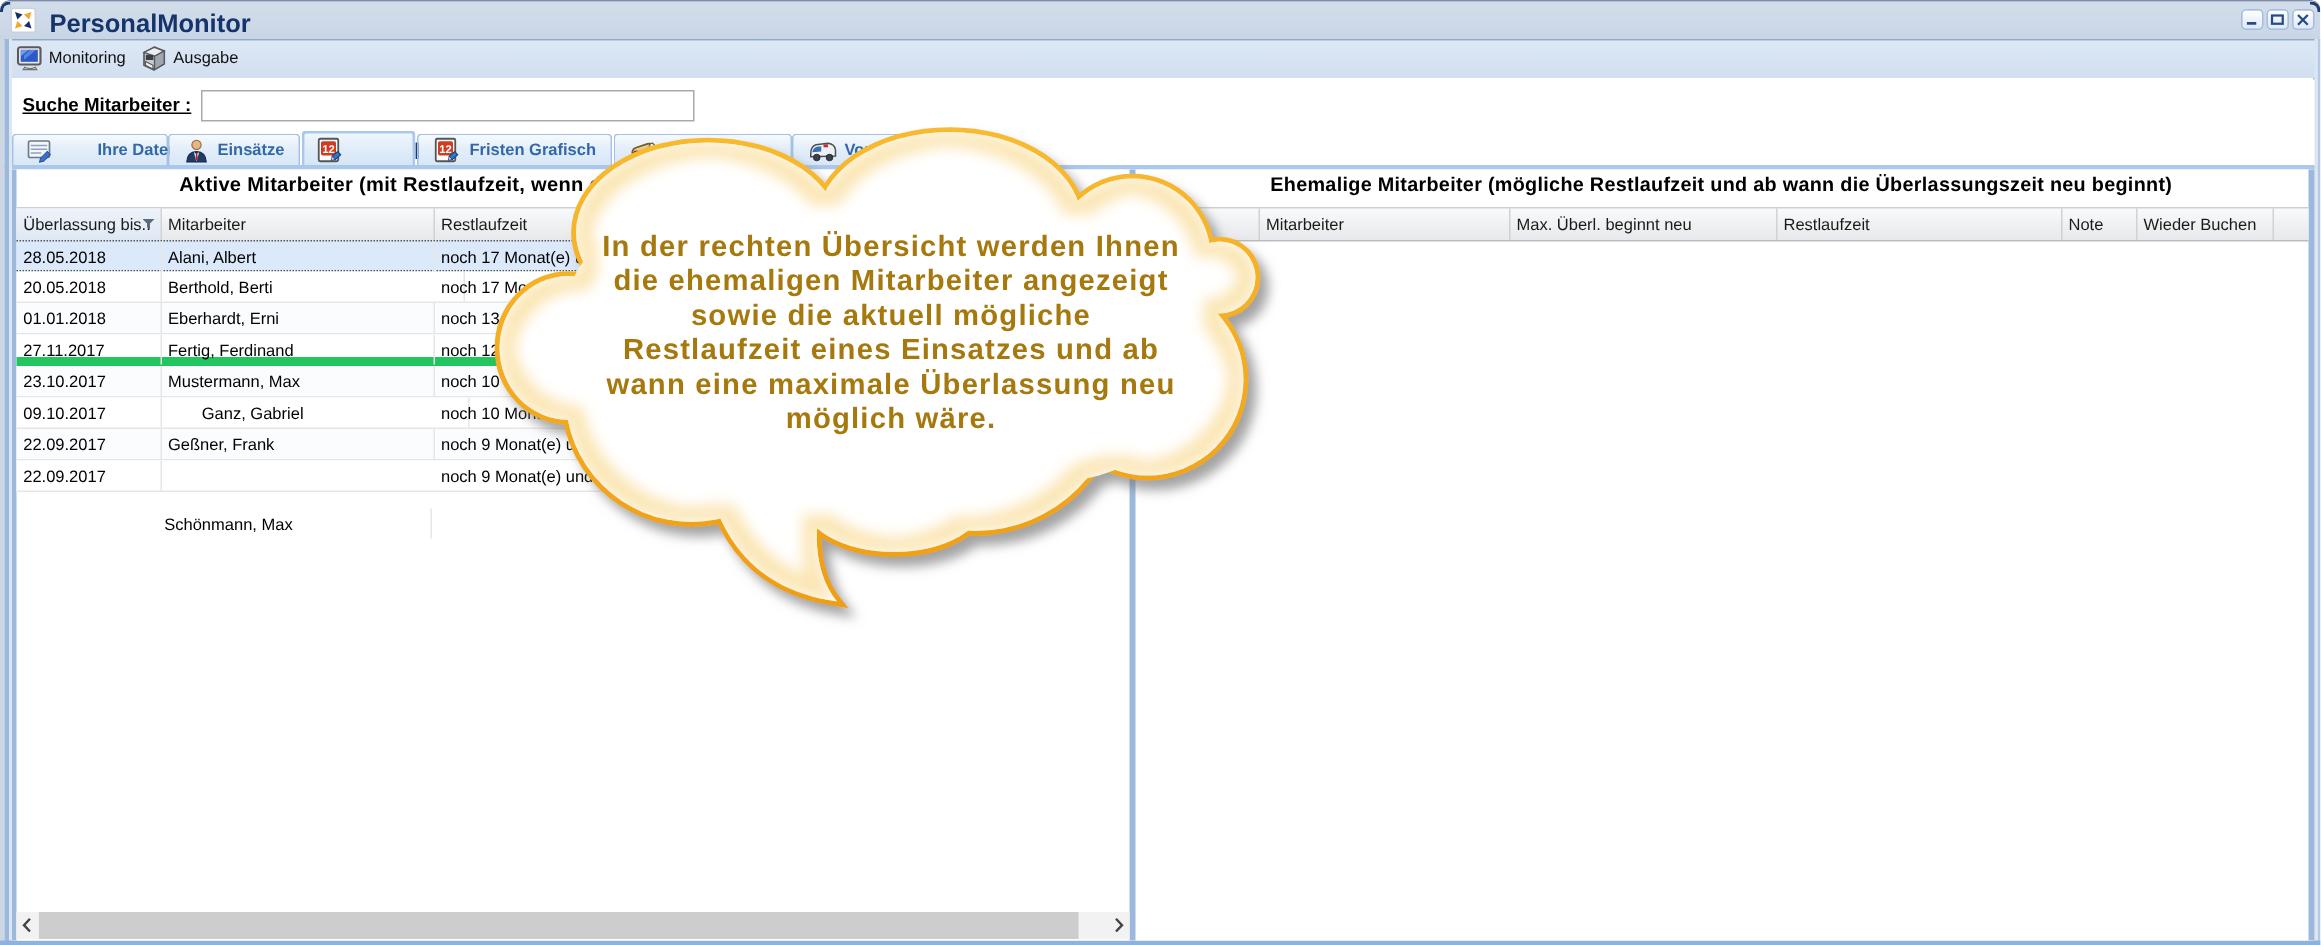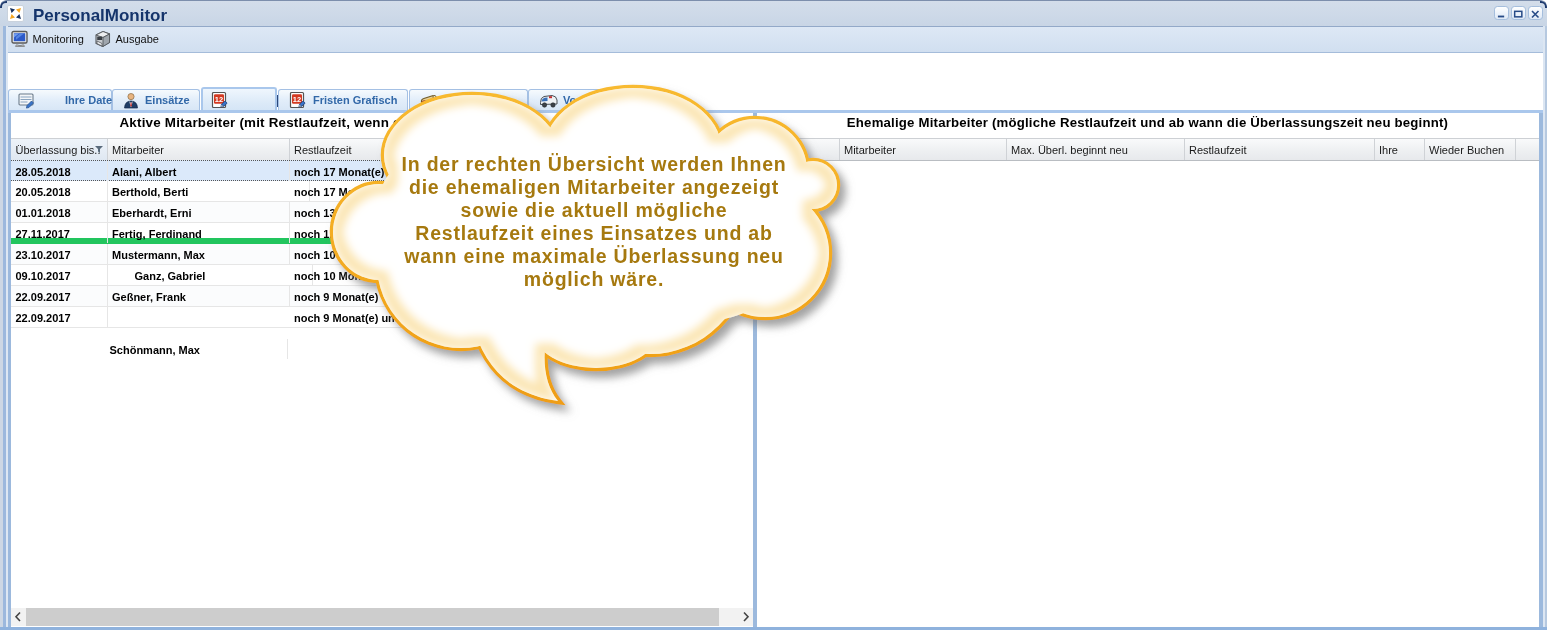--- a/index.html
+++ b/index.html
@@ -38,21 +38,21 @@
   #blueband{position:absolute;left:2.5px;top:109.5px;width:1542px;height:3.5px;background:#aac7ec;}
   
   #contentbg{position:absolute;left:8px;top:113px;width:1534px;height:513.5px;background:#fff;}
   .pborder{position:absolute;top:113px;width:3px;height:513.5px;background:#9cb9dd;}
   .ptitle{position:absolute;top:114.5px;font-size:13.2px;font-weight:bold;color:#000;text-align:center;white-space:nowrap;letter-spacing:0.2px;}
   
   .ghead{position:absolute;top:138px;height:21px;background:linear-gradient(#f9fafb,#edeff1 60%,#e7e9ec);border-top:1px solid #cdd0d4;border-bottom:1px solid #b9bdc2;}
   .ghcell{position:absolute;top:0;height:21px;border-right:1px solid #cfd2d6;}
   .ghcell span{position:absolute;top:4.5px;left:5px;white-space:nowrap;font-size:11px;color:#1a1a1a;}
   .grow{position:absolute;left:10.5px;width:619.5px;height:21px;box-sizing:border-box;}
-  .gcell{position:absolute;top:0;height:20px;font-weight:bold;}
+  .gcell{position:absolute;top:0;height:20px;}
   .gcell span{position:absolute;top:5px;left:5px;white-space:nowrap;font-size:11px;color:#000;}
   .gcell{border-right:1px solid #e6e6e6;}
   
   #hscroll{position:absolute;left:10.5px;top:608px;width:742px;height:17.5px;background:#f2f2f2;}
   #hthumb{position:absolute;left:15px;top:0px;width:693px;height:17.5px;background:#cdcdcd;}
   .sarrow{position:absolute;top:0;width:15px;height:17.5px;background:#f2f2f2;color:#333;font-size:14px;text-align:center;line-height:16.5px;}
 </style>
 </head>
 <body>
 <div id="win">
@@ -95,20 +95,24 @@
     <div class="tlab" style="left:30px;">Monitoring</div>
     <svg class="abs" style="left:90px;top:2px" width="19" height="20" viewBox="0 0 19 20">
       <path d="M3,6 L10,2.5 L16.5,5 L16.5,13.5 L9.5,17.5 L3,14.5 Z" fill="#c8ccd0" stroke="#55595e" stroke-width="1.1"></path>
       <path d="M3,6 L10,2.5 L16.5,5 L10,8.5 Z" fill="#eceef0" stroke="#55595e" stroke-width="0.9"></path>
       <path d="M10,8.5 L16.5,5 L16.5,13.5 L10,17.5 Z" fill="#9fa6ad" stroke="#55595e" stroke-width="0.9"></path>
       <rect x="4.2" y="7.6" width="5" height="3.4" fill="#3a3f45"></rect>
       <path d="M4,12 L9,14.5 L9,17 L4,14.6 Z" fill="#f2f3f4" stroke="#55595e" stroke-width="0.8"></path>
     </svg>
     <div class="tlab" style="left:113px;">Ausgabe</div>
   </div>
+  <div id="searchrow">
+    <div id="searchlabel">Suche Mitarbeiter :</div>
+    <div id="searchbox"></div>
+  </div>
   <div id="tabrow">
 
     <div class="tab" style="left:0px;top:2px;width:102px;height:21px;">
       <svg class="abs" style="left:9px;top:2px" width="18" height="17" viewBox="0 0 18 17">
         <rect x="1" y="2" width="14" height="11" rx="1" fill="#f4f6f8" stroke="#6a7a8a" stroke-width="1.1"></rect>
         <path d="M2.5,5 h11 M2.5,7.5 h11 M2.5,10 h7" stroke="#8aa4c0" stroke-width="1"></path>
         <path d="M9,13.5 l4.5-4.5 2,2 -4.5,4.5 -2.6,0.6 Z" fill="#3a74c8" stroke="#27508e" stroke-width="0.7"></path>
       </svg>
       <span class="lab" style="left:32px;padding-left:24px;">Ihre Daten</span>
     </div>
@@ -299,21 +303,21 @@
     <div class="ghcell" style="left:83px;width:167px;">
         <span>Mitarbeiter</span>
       </div>
     <div class="ghcell" style="left:250px;width:178px;">
         <span>Max. Überl. beginnt neu</span>
       </div>
     <div class="ghcell" style="left:428px;width:190px;">
         <span>Restlaufzeit</span>
       </div>
     <div class="ghcell" style="left:618px;width:50px;">
-        <span>Ihre</span>
+        <span>Note</span>
       </div>
     <div class="ghcell" style="left:668px;width:91px;">
         <span>Wieder Buchen</span>
       </div>
     <div class="ghcell" style="left:759px;width:24px;border-right:none;">
         <span></span>
       </div>
   </div>
 
   <svg class="abs" style="left:295px;top:50px;z-index:40;" width="590" height="380" viewBox="295 50 590 380">

